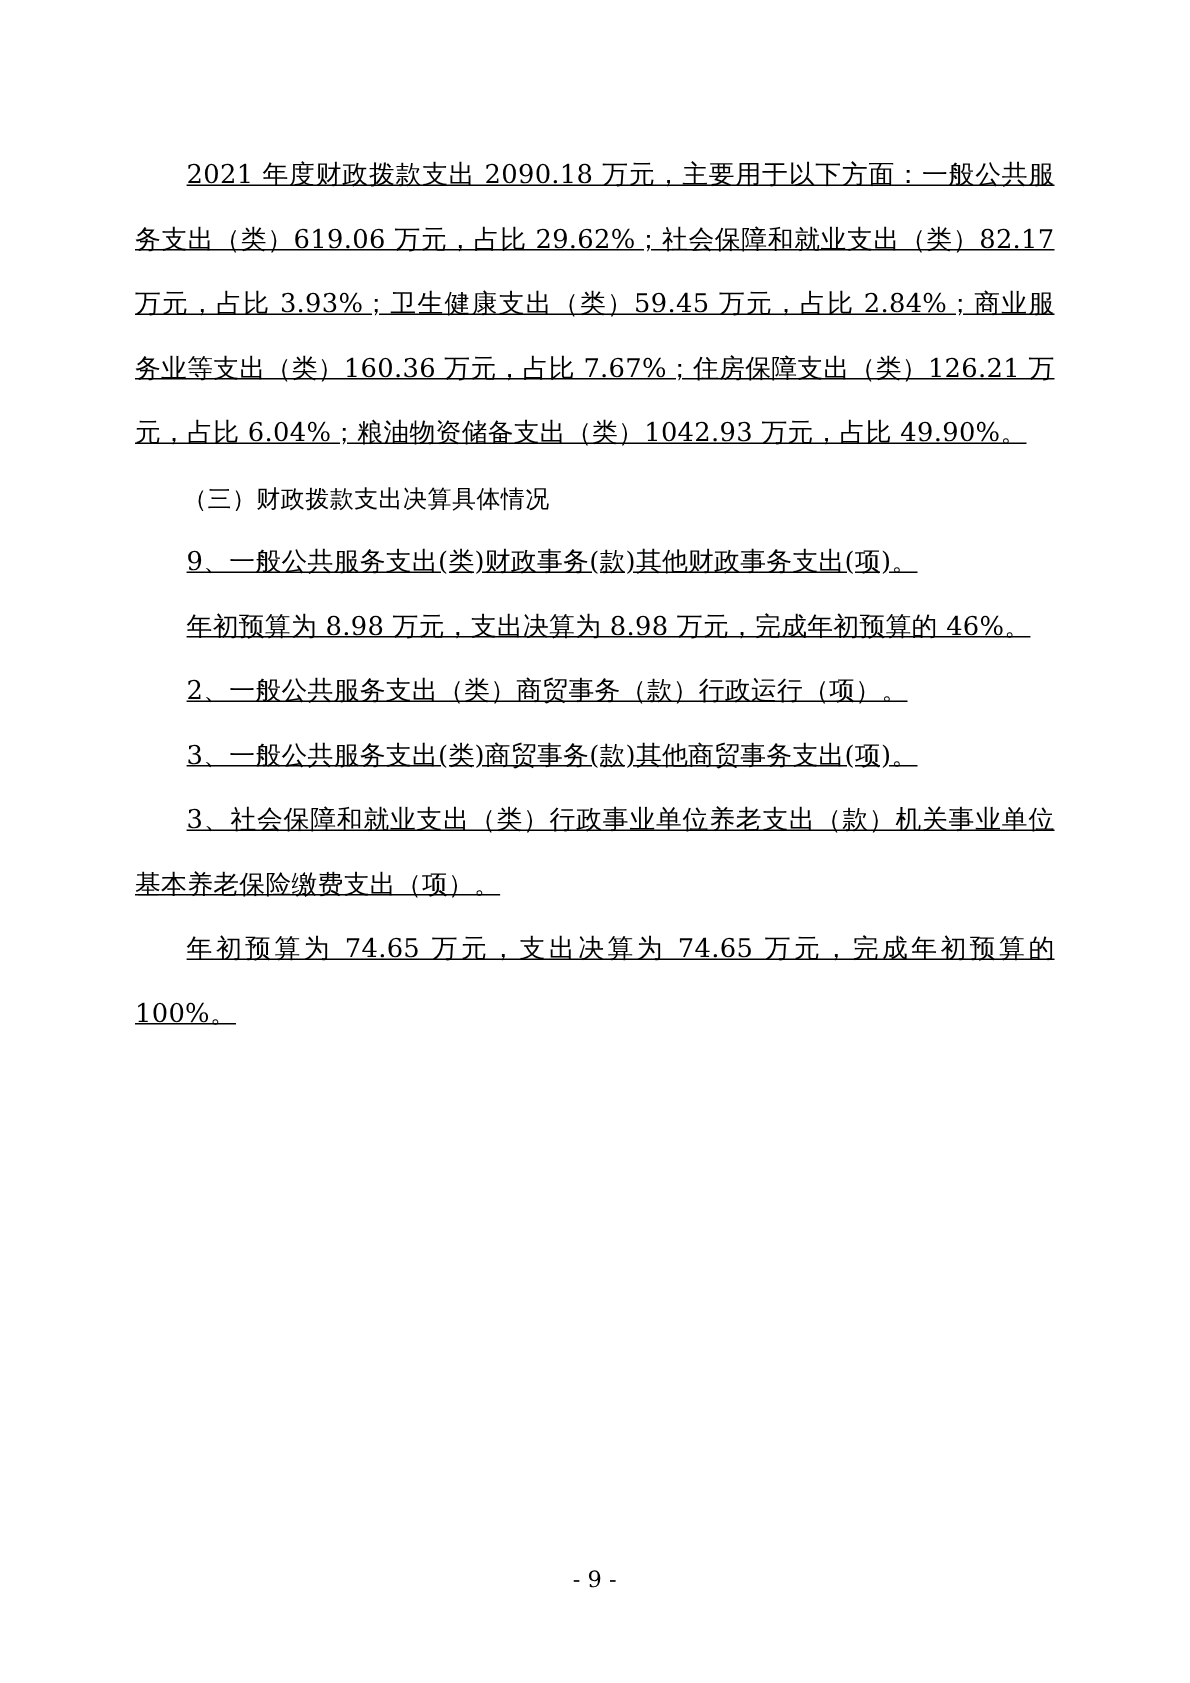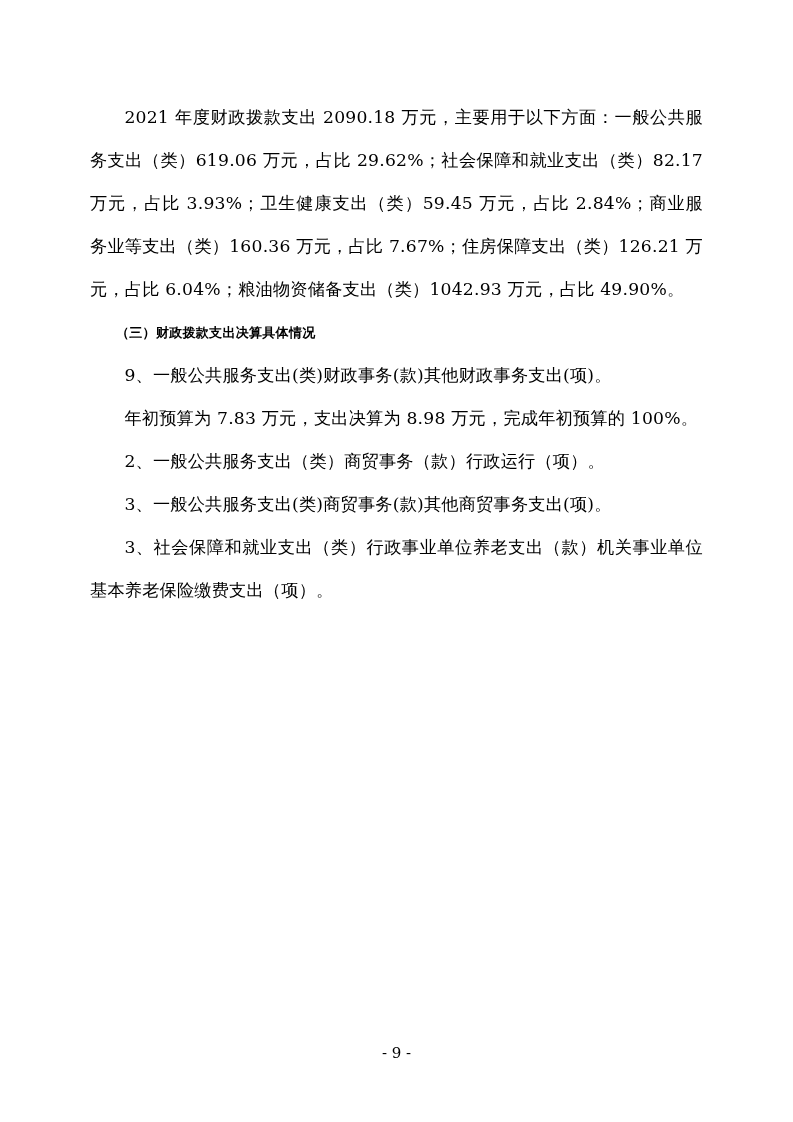--- a/index.html
+++ b/index.html
@@ -31,26 +31,27 @@
     margin: 0;
     font-size: 17.2px;
     line-height: 43px;
     text-align: justify;
     text-align-last: left;
     text-justify: inter-ideograph;
     letter-spacing: 0.2px;
   }
   p.indent {
     text-indent: 2em;
+    text-decoration: underline;
   }
   p.heading {
     margin: 0;
-    font-size: 13px;
+    font-size: 16px;
     line-height: 43px;
-    font-weight: bold;
+    font-weight: normal;
     text-indent: 2em;
     letter-spacing: 0.3px;
   }
   .page-number {
     position: absolute;
     left: 0;
     right: 0;
     bottom: 60px;
     text-align: center;
     font-size: 15px;
@@ -59,19 +60,20 @@
   }
 </style>
 </head>
 <body>
 
 <div class="page">
   <div class="doc-body">
     <p class="para indent">2021 年度财政拨款支出 2090.18 万元，主要用于以下方面：一般公共服务支出（类）619.06 万元，占比 29.62%；社会保障和就业支出（类）82.17 万元，占比 3.93%；卫生健康支出（类）59.45 万元，占比 2.84%；商业服务业等支出（类）160.36 万元，占比 7.67%；住房保障支出（类）126.21 万元，占比 6.04%；粮油物资储备支出（类）1042.93 万元，占比 49.90%。</p>
     <p class="heading">（三）财政拨款支出决算具体情况</p>
     <p class="para indent">9、一般公共服务支出(类)财政事务(款)其他财政事务支出(项)。</p>
-    <p class="para indent">年初预算为 7.83 万元，支出决算为 8.98 万元，完成年初预算的 100%。</p>
+    <p class="para indent">年初预算为 8.98 万元，支出决算为 8.98 万元，完成年初预算的 46%。</p>
     <p class="para indent">2、一般公共服务支出（类）商贸事务（款）行政运行（项）。</p>
     <p class="para indent">3、一般公共服务支出(类)商贸事务(款)其他商贸事务支出(项)。</p>
     <p class="para indent">3、社会保障和就业支出（类）行政事业单位养老支出（款）机关事业单位基本养老保险缴费支出（项）。</p>
+    <p class="para indent">年初预算为 74.65 万元，支出决算为 74.65 万元，完成年初预算的 100%。</p>
   </div>
   <div class="page-number">- 9 -</div>
 </div>
 
 </body></html>

